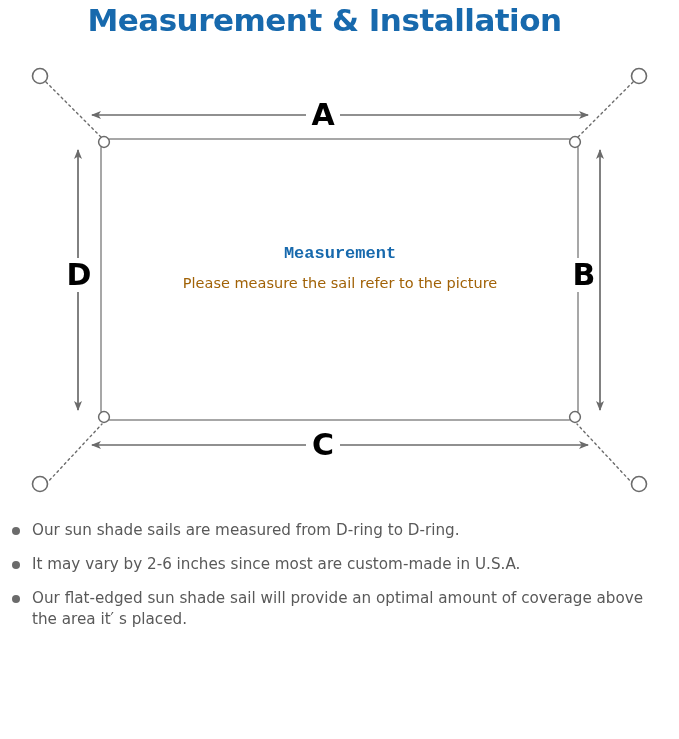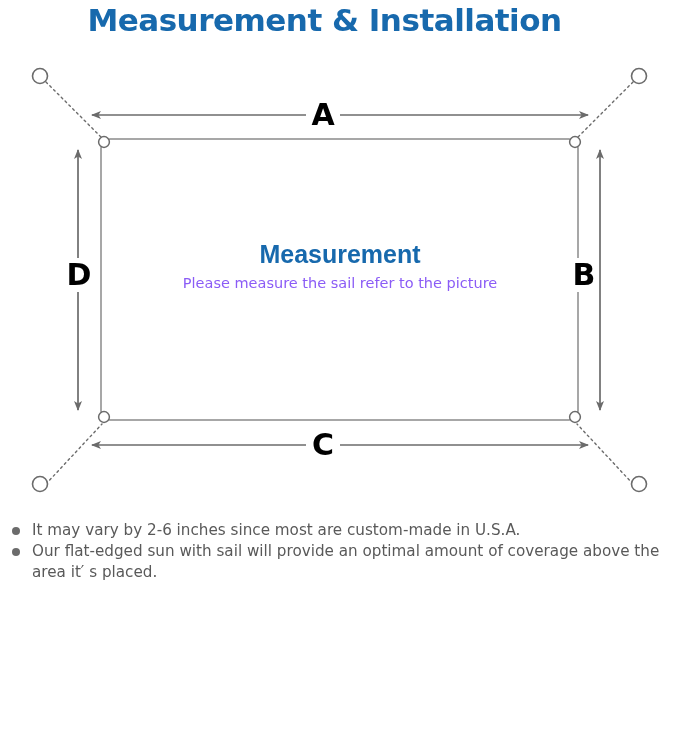--- a/index.html
+++ b/index.html
@@ -55,32 +55,32 @@
   
   #center-block {
     position: absolute;
     left: 101px;
     top: 193px;
     width: 478px;
     text-align: center;
     pointer-events: none;
   }
   #center-title {
-    font-family: Liberation Sans, sans-serif;
-    font-size: 25px;
+    font-family: Liberation Mono, monospace;
+    font-size: 17px;
     font-weight: bold;
     color: #1769ad;
     line-height: 30px;
     white-space: nowrap;
   }
   #center-sub {
     font-family: "DejaVu Sans", sans-serif;
     font-size: 14.5px;
     font-weight: normal;
-    color: #8b5cf6;
+    color: #a16207;
     line-height: 22px;
     margin-top: 3px;
     white-space: nowrap;
   }
 
   
   .dim-letter {
     position: absolute;
     font-family: "DejaVu Sans", sans-serif;
     font-weight: bold;
@@ -106,21 +106,21 @@
   }
   .note {
     position: relative;
     padding-left: 28px;
     margin: 0 14px 0 4px;
     font-family: "DejaVu Sans", sans-serif;
     font-size: 15.2px;
     line-height: 21px;
     color: #595959;
   }
-  .note + .note { }
+  .note + .note { margin-top: 13px; }
   .note .bullet {
     position: absolute;
     left: 8px;
     top: 7px;
     width: 8px;
     height: 8px;
     border-radius: 50%;
     background: #6b6b6b;
   }
   .note .note-text {
@@ -183,21 +183,25 @@
 
     <div id="letter-a" class="dim-letter">A</div>
     <div id="letter-b" class="dim-letter">B</div>
     <div id="letter-c" class="dim-letter">C</div>
     <div id="letter-d" class="dim-letter">D</div>
   </div>
 
   <div id="notes">
     <div class="note">
       <span class="bullet"></span>
-      <span class="note-text">It may vary by 2-6 inches since most are custom-made in U.S.A.</span>
+      <span class="note-text">Our sun shade sails are measured from D-ring to D-ring.</span>
     </div>
     <div class="note">
       <span class="bullet"></span>
-      <span class="note-text">Our flat-edged sun with sail will provide an optimal amount of coverage above the area it′ s placed.</span>
+      <span class="note-text">It may vary by 2-6 inches since most are custom-made in U.S.A.</span>
+    </div>
+    <div class="note">
+      <span class="bullet"></span>
+      <span class="note-text">Our flat-edged sun shade sail will provide an optimal amount of coverage above the area it′ s placed.</span>
     </div>
   </div>
 
 </div>
 
 </body></html>

